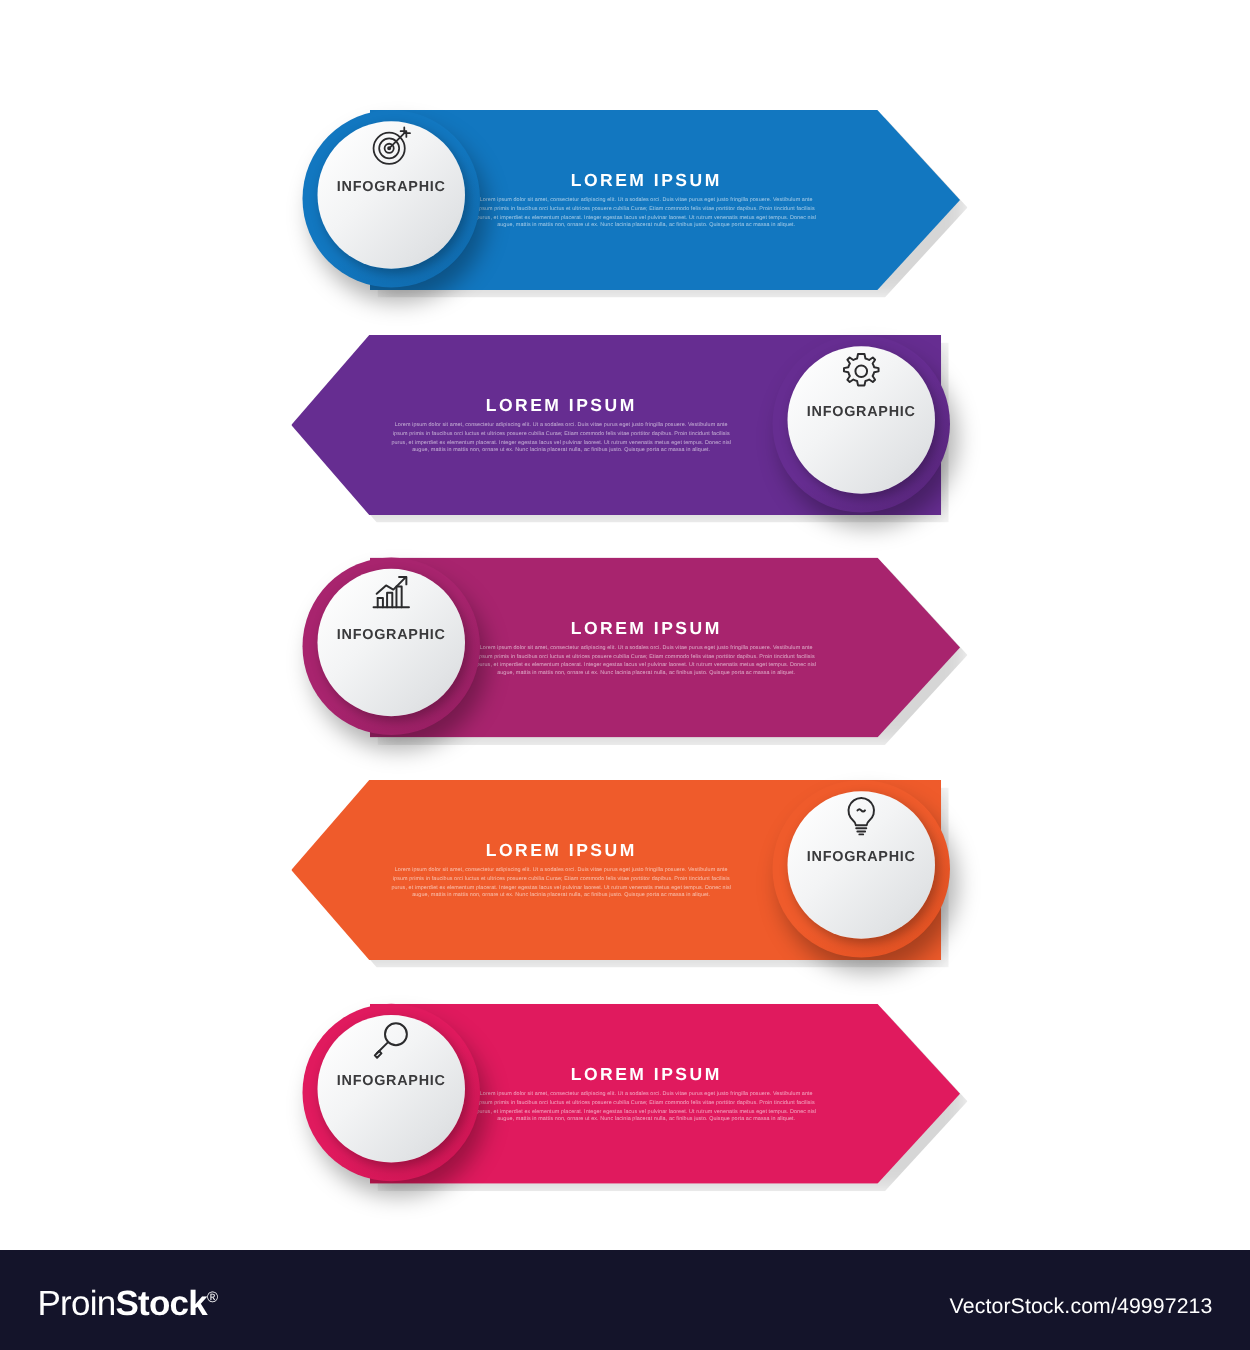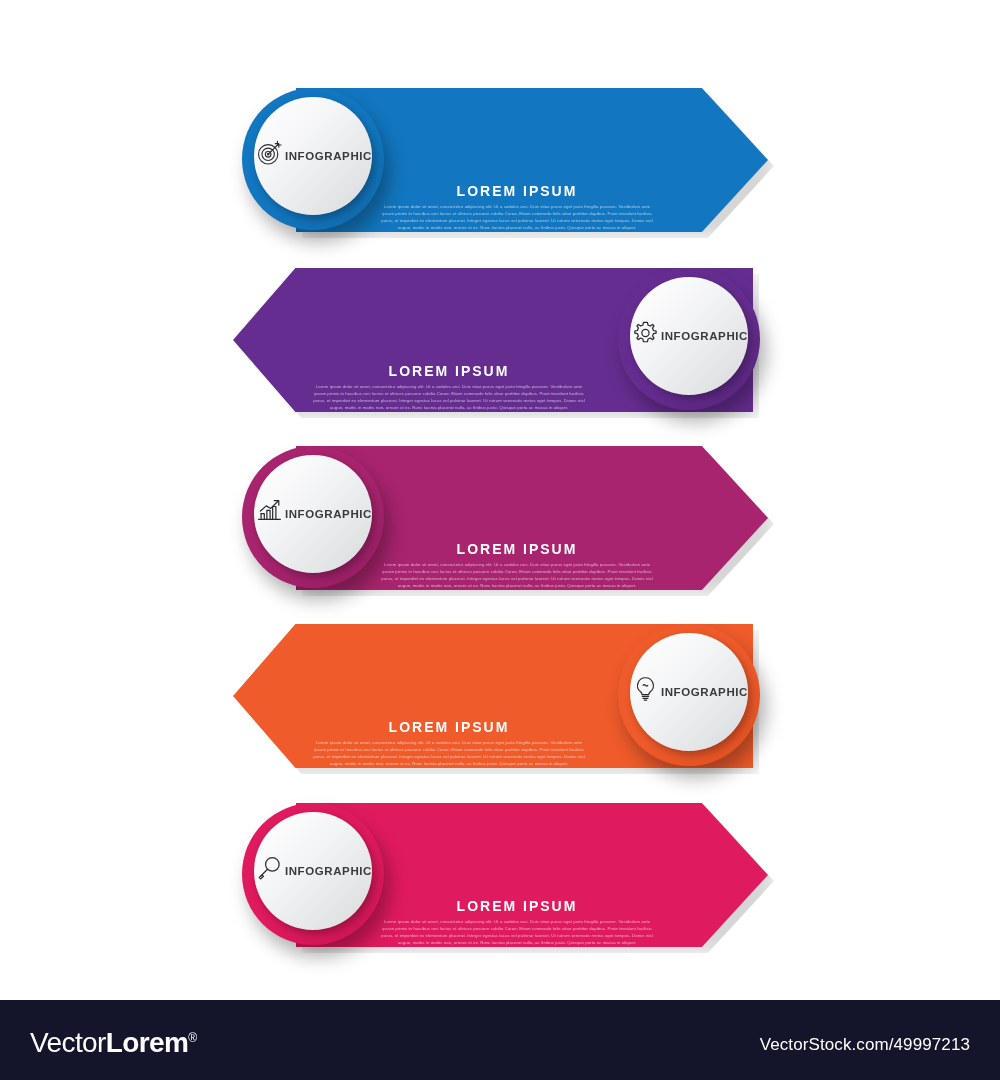--- a/index.html
+++ b/index.html
@@ -43,21 +43,21 @@
     filter:blur(9px);
     z-index:0;
   }
 
   .banner-inner{
     position:absolute;
     top:0; left:0; right:0; bottom:0;
     display:flex;
     flex-direction:column;
     align-items:center;
-    justify-content:flex-end;
+    justify-content:center;
   }
   .banner.left-head .banner-inner{ padding-right:60px; padding-left:30px; }
   .banner.right-head .banner-inner{ padding-left:62px; padding-right:150px; }
 
   .band-title{
     color:#ffffff;
     font-size:14px;
     font-weight:700;
     letter-spacing:2.0px;
     margin-bottom:5px;
@@ -93,20 +93,21 @@
     border-radius:50%;
   }
   .badge-disc{
     position:absolute;
     left:12px; top:9px;
     width:118px; height:118px;
     border-radius:50%;
     background:linear-gradient(135deg,#ffffff 6%,#f3f4f5 42%,#e2e4e6 78%,#d6d8da 100%);
     box-shadow:3px 4px 9px rgba(0,0,0,.30);
     display:flex;
+    flex-direction:column;
     align-items:center;
     justify-content:flex-start;
   }
   .badge-icon{
     width:40px; height:40px;
     margin-bottom:7px;
     display:block;
   }
   .badge-icon svg{ width:100%; height:100%; display:block; }
   .badge-label{
@@ -272,17 +273,17 @@
             <path d="M21 26 L10 37"></path>
             <path d="M8.2 38.8 L12.4 34.6 L14.6 36.8 L10.4 41 z"></path>
           </svg>
         </span>
         <span class="badge-label">INFOGRAPHIC</span>
       </div>
     </div>
   </div>
 
   <div id="footer">
-    <div id="wm-logo"><span class="thin">Vector</span><span class="bold">Lorem</span><span class="reg">®</span></div>
+    <div id="wm-logo"><span class="thin">Proin</span><span class="bold">Stock</span><span class="reg">®</span></div>
     <div id="wm-url">VectorStock.com/49997213</div>
   </div>
 
 </div>
 
 </body></html>

